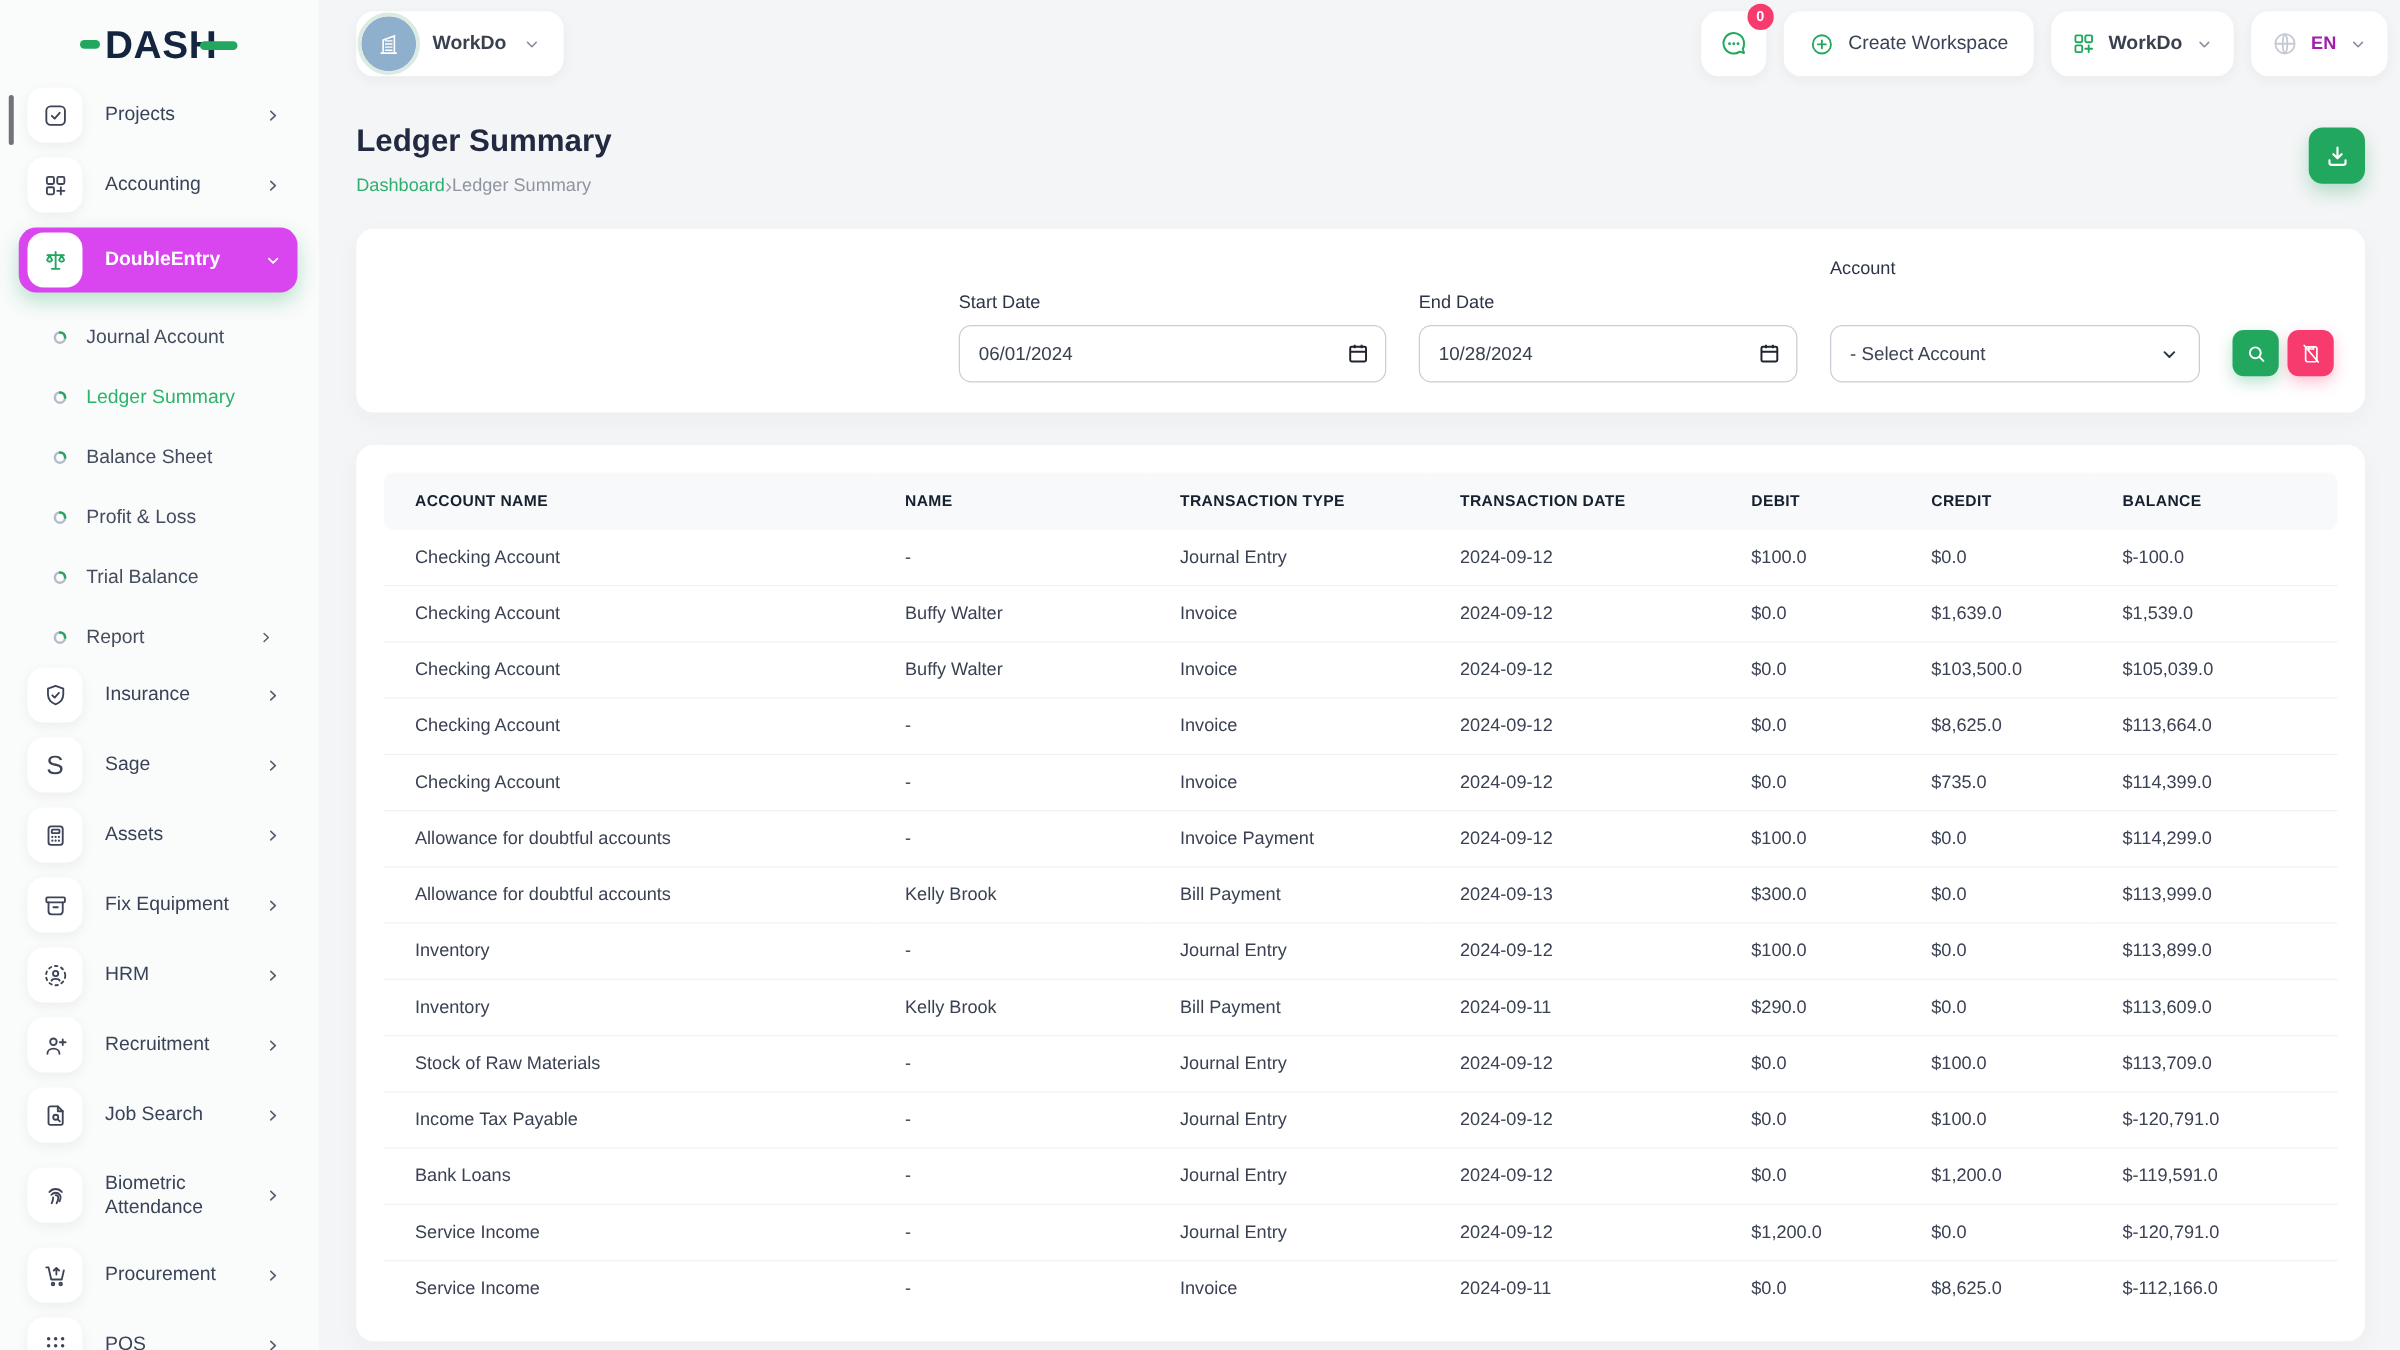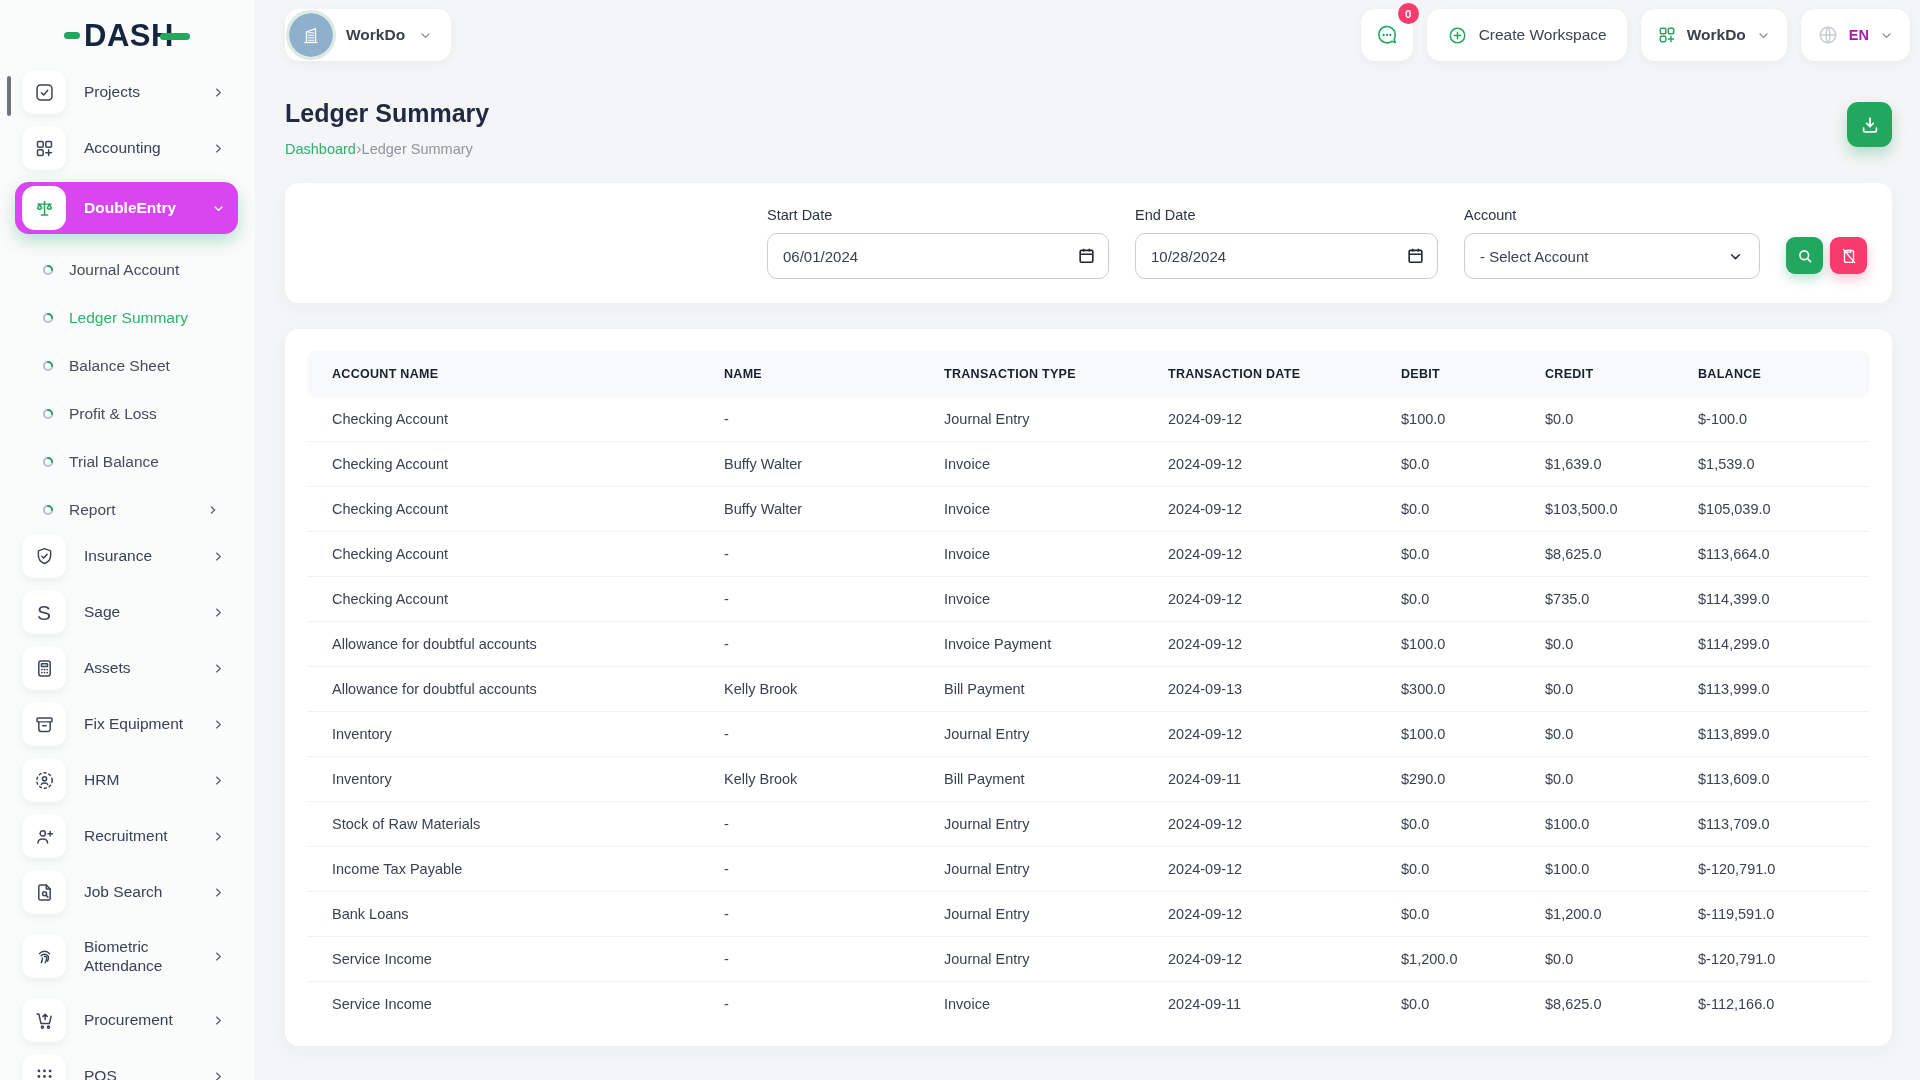--- a/index.html
+++ b/index.html
@@ -125,21 +125,21 @@
   .text-input {
     height:46px; border:1px solid #c9ced6; border-radius:10px; background:#fff;
     font-family:"Liberation Sans",sans-serif; font-size:15px; color:#39404f;
     padding:0 40px 0 15px; outline:none; width:100%;
   }
   .w-start { width:342px; } .w-end { width:303px; }
   .input-icon { position:absolute; right:13px; top:13px; width:19px; height:19px; pointer-events:none; display:flex; }
   .input-icon svg { width:19px; height:19px; }
   .select {
     width:296px; height:46px; border:1px solid #c9ced6; border-radius:10px; background:#fff;
-    display:flex; align-items:center; padding:0 15px; font-size:15px; color:#3c4353; cursor:pointer;
+    display:flex; align-items:center; padding:0 15px; font-size:15px; color:#3c4353; cursor:pointer;margin-top:27px;
   }
   .select .sel-chev { margin-left:auto; color:#2c3342; display:flex; }
   .select .sel-chev svg { width:17px; height:17px; }
   .filter-btns { display:flex; gap:7px; margin-bottom:5px; }
   .sq-btn {
     width:37px; height:37px; border-radius:9px; border:none; cursor:pointer;
     display:flex; align-items:center; justify-content:center;
   }
   .sq-btn svg { width:18px; height:18px; }
   .search-btn { background:#22a75f; box-shadow:0 5px 12px rgba(34,167,95,.3); }

